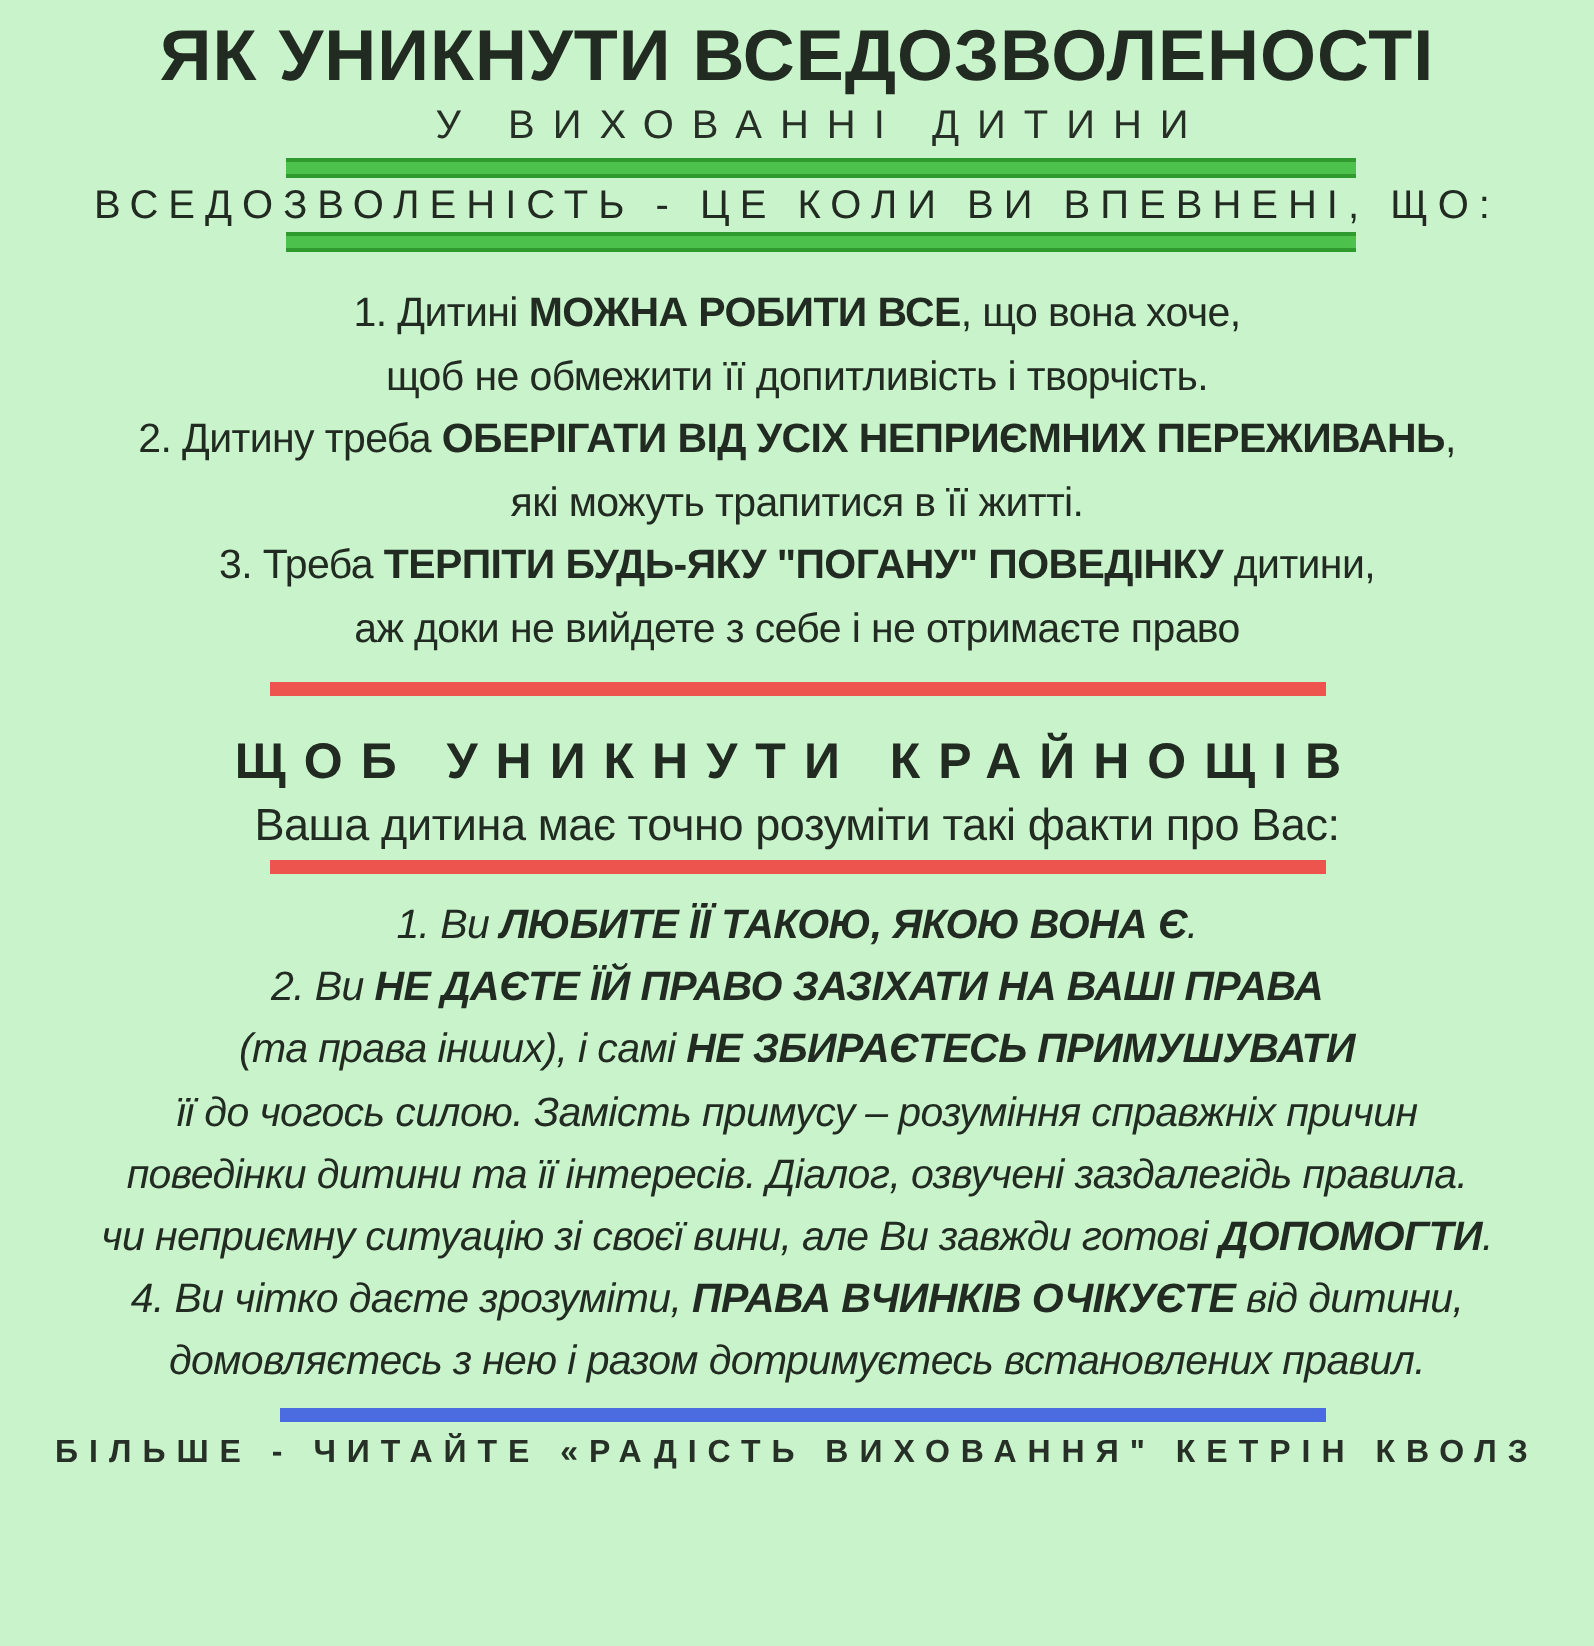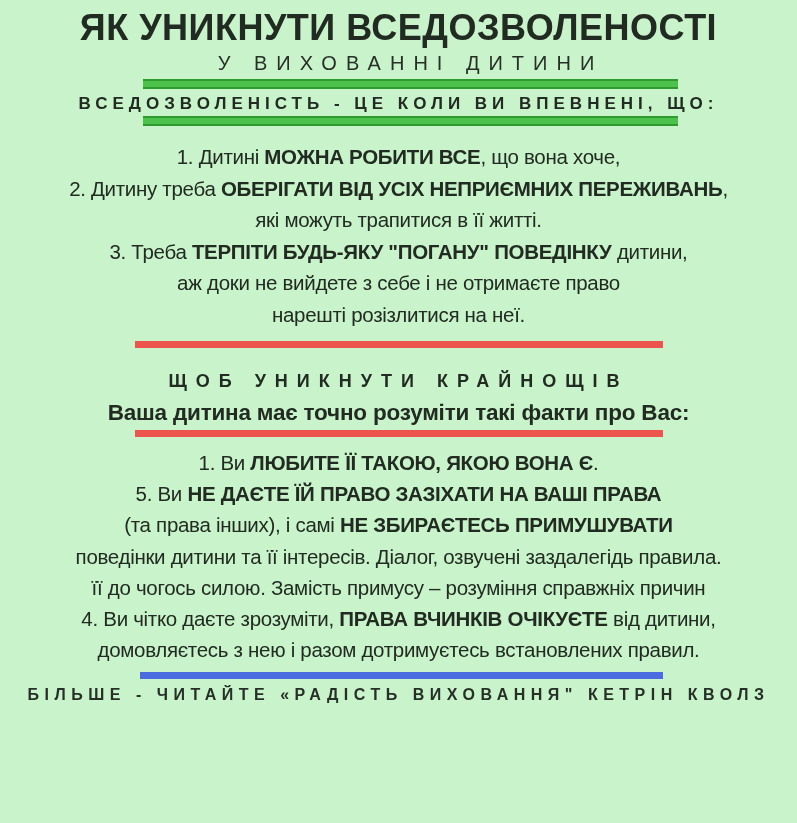--- a/index.html
+++ b/index.html
@@ -29,41 +29,41 @@
   }
   .green-bar{
     height:10px;width:535px;
     margin-top:3px;
     position:relative;left:12px;
     background:linear-gradient(180deg,#2f9b2f 0 20%,#4cc24c 20% 80%,#2f9b2f 80% 100%);
   }
   .green-bar.second{margin-top:2px;}
   .heading1{
     margin-top:4px;
-    font-size:17px;font-weight:bold;line-height:21px;
+    font-size:20px;font-weight:normal;line-height:21px;
     letter-spacing:5px;
   }
   .list1{margin-top:15px;}
   .list1 .line{font-size:20.5px;line-height:31.5px;letter-spacing:-0.3px;}
   .red-bar{
     height:7px;width:528px;
     background:#ee544e;
   }
   .red-bar.first{margin-top:11px;}
   .red-bar.second{margin-top:3px;}
   .h2l1,.h2l2{
-    font-size:18px;font-weight:bold;line-height:34px;
+    font-size:25px;font-weight:bold;line-height:34px;
     letter-spacing:9px;
   }
   .h2l1{margin-top:16px;}
   .h2l3{
-    font-size:22.5px;font-weight:bold;line-height:29px;
+    font-size:22.5px;font-weight:normal;line-height:29px;
     letter-spacing:-0.2px;
   }
-  .list2{margin-top:10px;}
+  .list2{margin-top:10px;font-style:italic;}
   .list2 .line{font-size:20.5px;line-height:31.2px;letter-spacing:-0.3px;}
   .blue-bar{
     height:7px;width:523px;
     margin-top:7px;
     position:relative;left:3px;
     background:#4b6be0;
   }
   .footer-note{
     margin-top:6px;
     font-size:16px;font-weight:bold;line-height:20px;
@@ -81,42 +81,43 @@
   <div class="subtitle centered">У ВИХОВАННІ ДИТИНИ</div>
 
   <div class="green-bar"></div>
 
   <div class="heading1 centered">ВСЕДОЗВОЛЕНІСТЬ - ЦЕ КОЛИ ВИ ВПЕВНЕНІ, ЩО:</div>
 
   <div class="green-bar second"></div>
 
   <div class="list1">
       <div class="line"><span>1. Дитині </span><span class="b">МОЖНА РОБИТИ ВСЕ</span><span>, що вона хоче,</span></div>
+      <div class="line"><span>щоб не обмежити її допитливість і творчість.</span></div>
       <div class="line"><span>2. Дитину треба </span><span class="b">ОБЕРІГАТИ ВІД УСІХ НЕПРИЄМНИХ ПЕРЕЖИВАНЬ</span><span>,</span></div>
       <div class="line"><span>які можуть трапитися в її житті.</span></div>
       <div class="line"><span>3. Треба </span><span class="b">ТЕРПІТИ БУДЬ-ЯКУ "ПОГАНУ" ПОВЕДІНКУ</span><span> дитини,</span></div>
       <div class="line"><span>аж доки не вийдете з себе і не отримаєте право</span></div>
-      <div class="line"><span>нарешті розізлитися на неї.</span></div>
     </div>
 
   <div class="red-bar first"></div>
 
   <div class="h2l1 centered">ЩОБ УНИКНУТИ КРАЙНОЩІВ</div>
 
 
   <div class="h2l3 centered">Ваша дитина має точно розуміти такі факти про Вас:</div>
 
   <div class="red-bar second"></div>
 
   <div class="list2">
       <div class="line"><span>1. Ви </span><span class="b">ЛЮБИТЕ ЇЇ ТАКОЮ, ЯКОЮ ВОНА Є</span><span>.</span></div>
-      <div class="line"><span>5. Ви </span><span class="b">НЕ ДАЄТЕ ЇЙ ПРАВО ЗАЗІХАТИ НА ВАШІ ПРАВА</span></div>
+      <div class="line"><span>2. Ви </span><span class="b">НЕ ДАЄТЕ ЇЙ ПРАВО ЗАЗІХАТИ НА ВАШІ ПРАВА</span></div>
       <div class="line"><span>(та права інших), і самі </span><span class="b">НЕ ЗБИРАЄТЕСЬ ПРИМУШУВАТИ</span></div>
+      <div class="line"><span>її до чогось силою. Замість примусу – розуміння справжніх причин</span></div>
       <div class="line"><span>поведінки дитини та її інтересів. Діалог, озвучені заздалегідь правила.</span></div>
-      <div class="line"><span>її до чогось силою. Замість примусу – розуміння справжніх причин</span></div>
+      <div class="line"><span>чи неприємну ситуацію зі своєї вини, але Ви завжди готові </span><span class="b">ДОПОМОГТИ</span><span>.</span></div>
       <div class="line"><span>4. Ви чітко даєте зрозуміти, </span><span class="b">ПРАВА ВЧИНКІВ ОЧІКУЄТЕ</span><span> від дитини,</span></div>
       <div class="line"><span>домовляєтесь з нею і разом дотримуєтесь встановлених правил.</span></div>
     </div>
 
   <div class="blue-bar"></div>
 
   <div class="footer-note centered">БІЛЬШЕ - ЧИТАЙТЕ «РАДІСТЬ ВИХОВАННЯ" КЕТРІН КВОЛЗ</div>
 
 </div>
 

